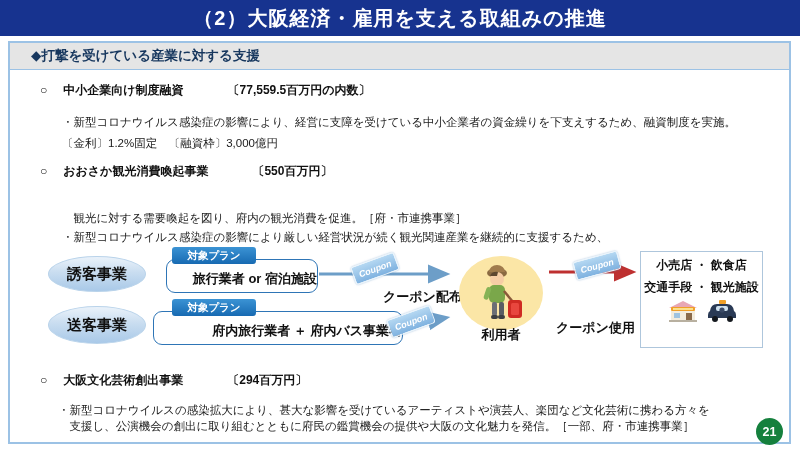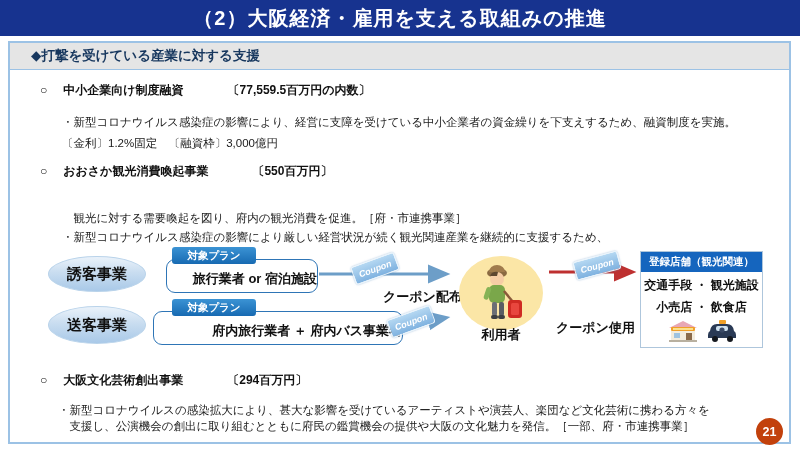--- a/index.html
+++ b/index.html
@@ -32,21 +32,21 @@
             font-size:9px; font-weight:bold; font-style:italic;
             display:flex; align-items:center; justify-content:center;
             box-shadow:0 0 2px rgba(90,140,190,.6); z-index:4; }
   .flow-label { font-size:13px; font-weight:bold; color:#111; white-space:nowrap; }
   .user-ellipse { background:#FBE6A6; border-radius:50%; display:flex; align-items:center; justify-content:center; }
   .stores-box { background:#fff; border:1px solid #aec6dc; }
   .stores-head { height:20px; background:#1565BE; color:#fff; font-size:10.5px; font-weight:bold;
                  display:flex; align-items:center; justify-content:center; }
   .stores-line { font-size:12px; font-weight:bold; color:#111; text-align:center; margin-top:5px; white-space:nowrap; }
   .stores-icons { display:flex; justify-content:center; gap:8px; margin-top:3px; }
-  .page-circle { width:27px; height:27px; border-radius:50%; background:#c2410c; color:#fff;
+  .page-circle { width:27px; height:27px; border-radius:50%; background:#15803d; color:#fff;
                  font-size:12.5px; font-weight:bold; display:flex; align-items:center; justify-content:center; z-index:5; }
   svg.overlay { position:absolute; left:0; top:0; width:800px; height:450px; pointer-events:none; z-index:1; }
 </style>
 </head>
 <body>
 
 <div class="abs banner">
   <span>（2）大阪経済・雇用を支える取組みの推進</span>
 </div>
 
@@ -127,23 +127,22 @@
     <rect x="16" y="51" width="7" height="4" rx="2" fill="#3c3f43"></rect>
     <rect x="23" y="51" width="7" height="4" rx="2" fill="#3c3f43"></rect>
     <line x1="29" y1="27" x2="38" y2="38" stroke="#8a5a3a" stroke-width="2.5"></line>
     <rect x="33" y="36" width="14" height="18" rx="3" fill="#cf2a23"></rect>
     <rect x="36" y="39" width="8" height="12" rx="1.5" fill="#e8463e"></rect>
   </svg>
 </div>
 <div class="abs flow-label" style="left:459px; top:326px; width:84px; text-align:center;">利用者</div>
 
 <div class="abs stores-box" style="left:640px; top:251px; width:123px; height:97px;">
-  <div class="stores-head">登録店舗（観光関連）</div>
+  <div class="stores-line">小売店 ・ 飲食店</div>
   <div class="stores-line">交通手段 ・ 観光施設</div>
-  <div class="stores-line">小売店 ・ 飲食店</div>
   <div class="stores-icons">
     <svg width="32" height="24" viewBox="0 0 32 24">
       <polygon points="2,9 16,2 30,9" fill="#e8a7b4"></polygon>
       <rect x="4" y="8" width="24" height="4" rx="1" fill="#f0a028"></rect>
       <rect x="6" y="9" width="20" height="2" fill="#fbe08a"></rect>
       <rect x="4" y="12" width="24" height="10" fill="#f3ecdd"></rect>
       <rect x="7" y="14" width="6" height="5" fill="#9fc3e0"></rect>
       <rect x="19" y="14" width="6" height="8" fill="#8a6a4a"></rect>
       <rect x="2" y="21" width="28" height="2" fill="#b8b0a0"></rect>
     </svg>

